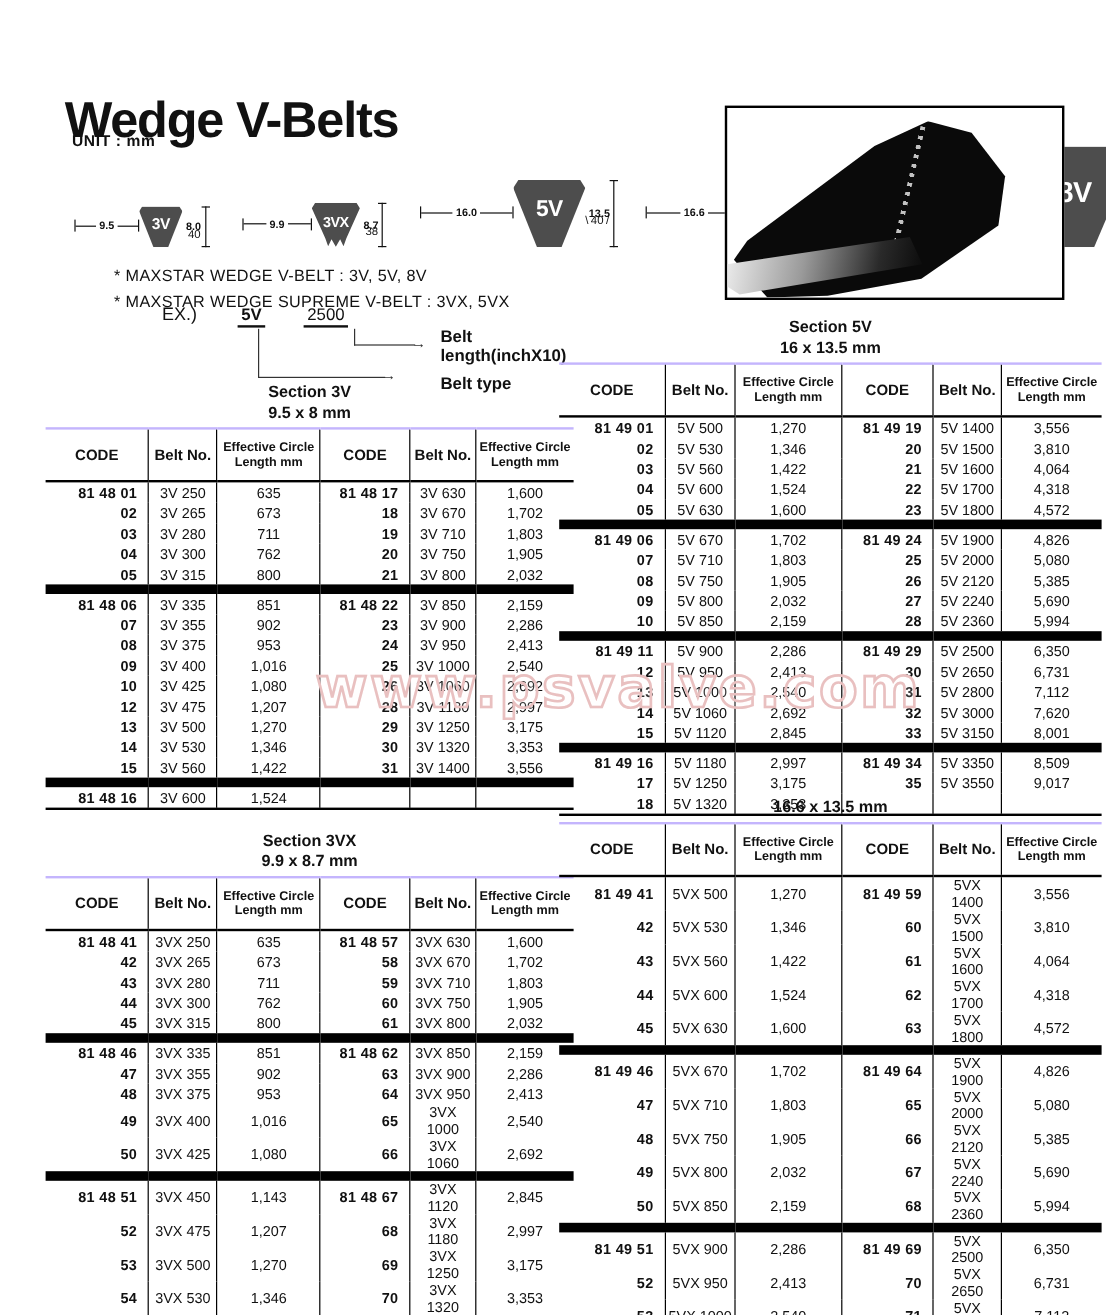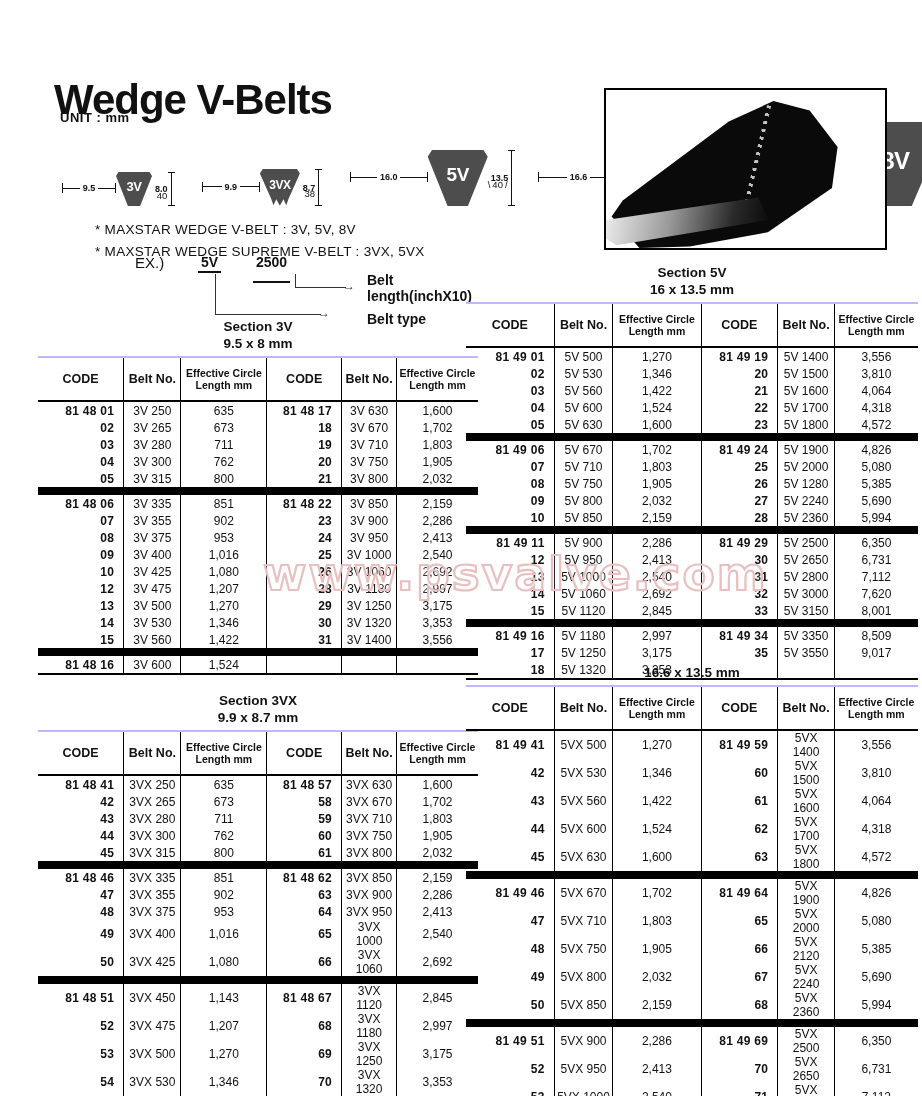--- a/index.html
+++ b/index.html
@@ -28,21 +28,21 @@
   .dim-side .vl::before,.dim-side .vl::after{content:'';position:absolute;left:-3px;width:7px;height:1px;background:#111}
   .dim-side .vl::before{top:0}.dim-side .vl::after{bottom:0}
   .dim-angle{height:13px;font-size:9.5px;font-weight:normal;display:flex;gap:2px;align-items:flex-start;margin-top:14px}
   .diag.no-sl .asl{visibility:hidden}
 
   
   #notes{position:absolute;left:95px;top:219px;font-size:13.5px;line-height:22px;letter-spacing:.3px}
   #example{position:absolute;left:135px;top:254px;width:360px;height:72px;font-size:14px}
   #example .ex-prefix{position:absolute;left:0;top:0;font-size:15px}
   #example .ex-type{position:absolute;left:63px;top:0;font-weight:bold;border-bottom:2px solid #111;padding:0 3px 1px}
-  #example .ex-len{position:absolute;left:118px;top:0;font-weight:bold;border-bottom:2px solid #111;padding:0 3px 11px}
+  #example .ex-len{position:absolute;left:118px;top:0;font-weight:normal;border-bottom:2px solid #111;padding:0 3px 1px}
   #example .br{position:absolute;border-left:1.5px solid #333;border-bottom:1.5px solid #333}
   #example .br1{left:160px;top:20px;width:50px;height:13px}
   #example .br2{left:80px;top:20px;width:105px;height:40px}
   #example .arr{position:absolute;font-size:12px;color:#333}
   #example .a1{left:208px;top:25px}
   #example .a2{left:183px;top:52px}
   #example .ex-lab{position:absolute;left:232px;font-size:14px;font-weight:bold}
   #example .l1{top:18px}
   #example .l2{top:57px}
 
@@ -456,21 +456,21 @@
           <td class="len vb">1,803</td>
           <td class="code vb">25</td>
           <td class="belt vb">5V 2000</td>
           <td class="len vb">5,080</td>
         </tr>
         <tr>
           <td class="code">08</td>
           <td class="belt vb">5V 750</td>
           <td class="len vb">1,905</td>
           <td class="code vb">26</td>
-          <td class="belt vb">5V 1280</td>
+          <td class="belt vb">5V 2120</td>
           <td class="len vb">5,385</td>
         </tr>
         <tr>
           <td class="code">09</td>
           <td class="belt vb">5V 800</td>
           <td class="len vb">2,032</td>
           <td class="code vb">27</td>
           <td class="belt vb">5V 2240</td>
           <td class="len vb">5,690</td>
         </tr>

